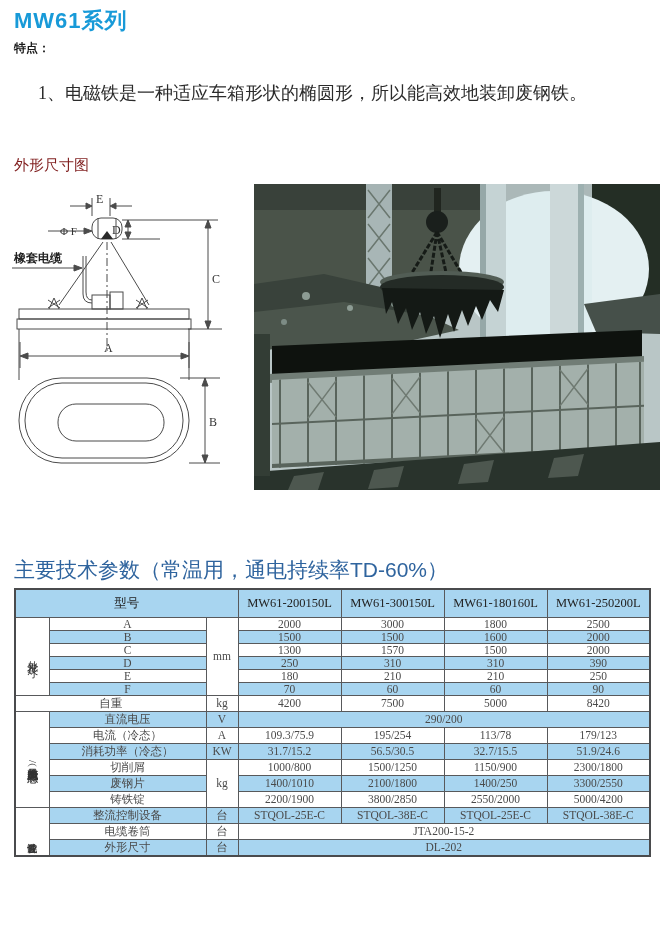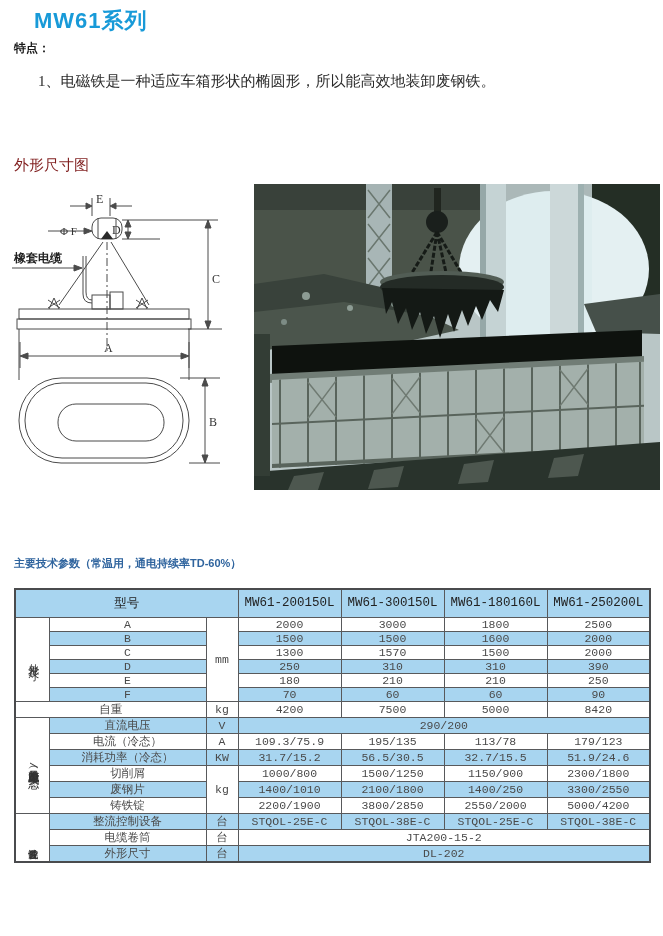--- a/index.html
+++ b/index.html
@@ -3,40 +3,40 @@
 <meta charset="utf-8">
 <style>
   * { margin:0; padding:0; box-sizing:border-box; }
   html,body { background:#ffffff; }
   .page {
     position:relative; width:663px; height:936px; background:#fff;
     font-family:"Liberation Sans","DejaVu Sans",sans-serif; overflow:hidden;
   }
   .page-title {
     position:absolute; left:14px; top:6px;
-    font-size:22px; font-weight:bold; color:#189ad8; letter-spacing:1px;margin-left:20px;
+    font-size:22px; font-weight:bold; color:#189ad8; letter-spacing:1px;
   }
   .features { position:absolute; left:14px; top:40px; width:630px; }
   .features-heading { font-size:12px; font-weight:bold; color:#1a1a1a; }
   .feature-item {
-    margin-left:24px; margin-top:15px; font-size:15px; color:#2b2b2b;
+    margin-left:24px; margin-top:24px; font-size:18px; color:#2b2b2b;
     font-family:"Liberation Serif","DejaVu Serif",serif;
   }
   .diagram-heading {
     position:absolute; left:14px; top:156px; font-size:15px; color:#7f1d1d; font-weight:500;
   }
   .diagram-svg { position:absolute; left:12px; top:192px; }
   .photo-svg { position:absolute; left:254px; top:184px; }
   .params-heading {
-    position:absolute; left:14px; top:556px; font-size:11px; color:#2f649e; font-weight:700;
+    position:absolute; left:14px; top:556px; font-size:21px; color:#2f649e; font-weight:400;
   }
   table.params {
     position:absolute; left:14px; top:588px; width:635px; height:256px;
     border-collapse:collapse; table-layout:fixed;
-    font-family:Liberation Mono, monospace;
+    font-family:Liberation Serif, serif;
   }
   table.params { border:2px solid #4a4b4d; }
   table.params td {
     border:1px solid #58595b; text-align:center; vertical-align:middle;
     padding:0 2px; font-size:11.5px; color:#4a4a4a; overflow:hidden; background:#fff;
   }
   tr.hd td { height:28px; font-size:12.5px; color:#222; }
   tr.b td { background:#a8d5f0; }
   tr.hd td { background:#a8d5f0; }
   td.w { background:#ffffff !important; }
@@ -289,21 +289,21 @@
       <tr class="b">
         <td rowspan="6" class="w"><span class="vert mh">电力及起吊能力（冷态/热态）</span></td>
         <td class="name">直流电压</td>
         <td class="unit">V</td>
         <td colspan="4">290/200</td>
       </tr>
       <tr>
         <td class="name">电流（冷态）</td>
         <td class="unit">A</td>
         <td>109.3/75.9</td>
-        <td>195/135</td>
+        <td>195/254</td>
         <td>113/78</td>
         <td>179/123</td>
       </tr>
       <tr class="b">
         <td class="name">消耗功率（冷态）</td>
         <td class="unit">KW</td>
         <td>31.7/15.2</td>
         <td>56.5/30.5</td>
         <td>32.7/15.5</td>
         <td>51.9/24.6</td>

